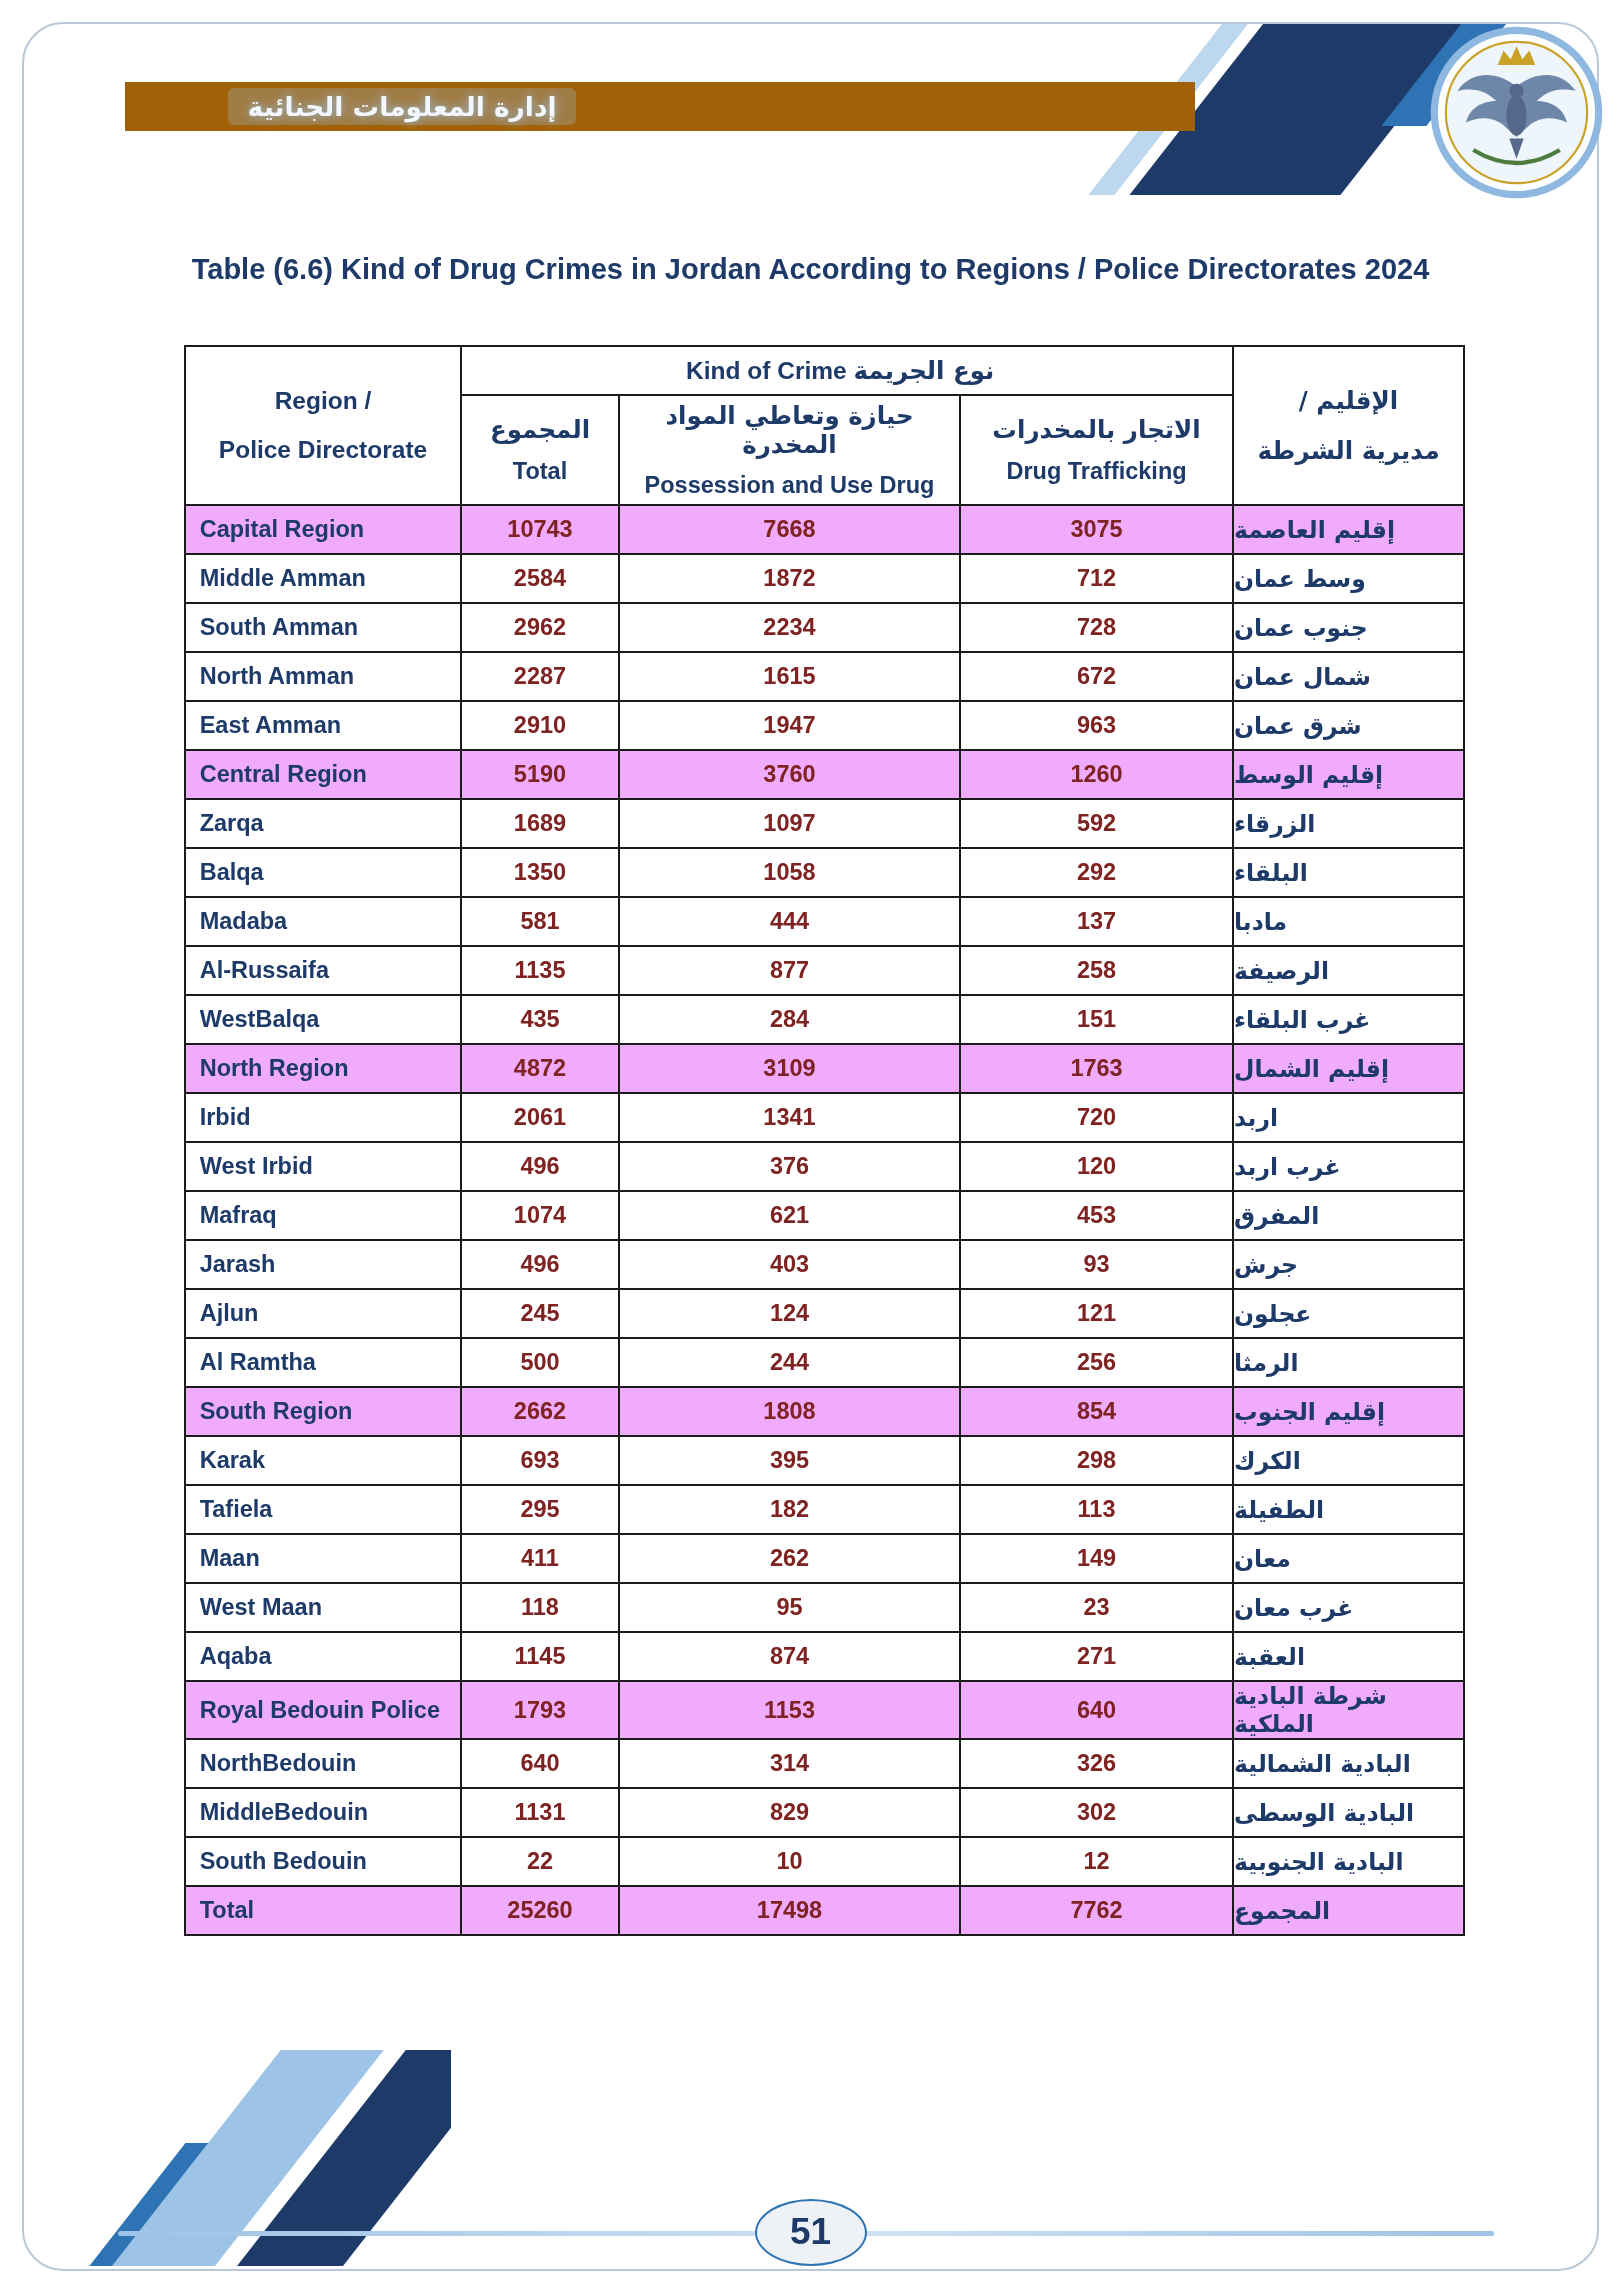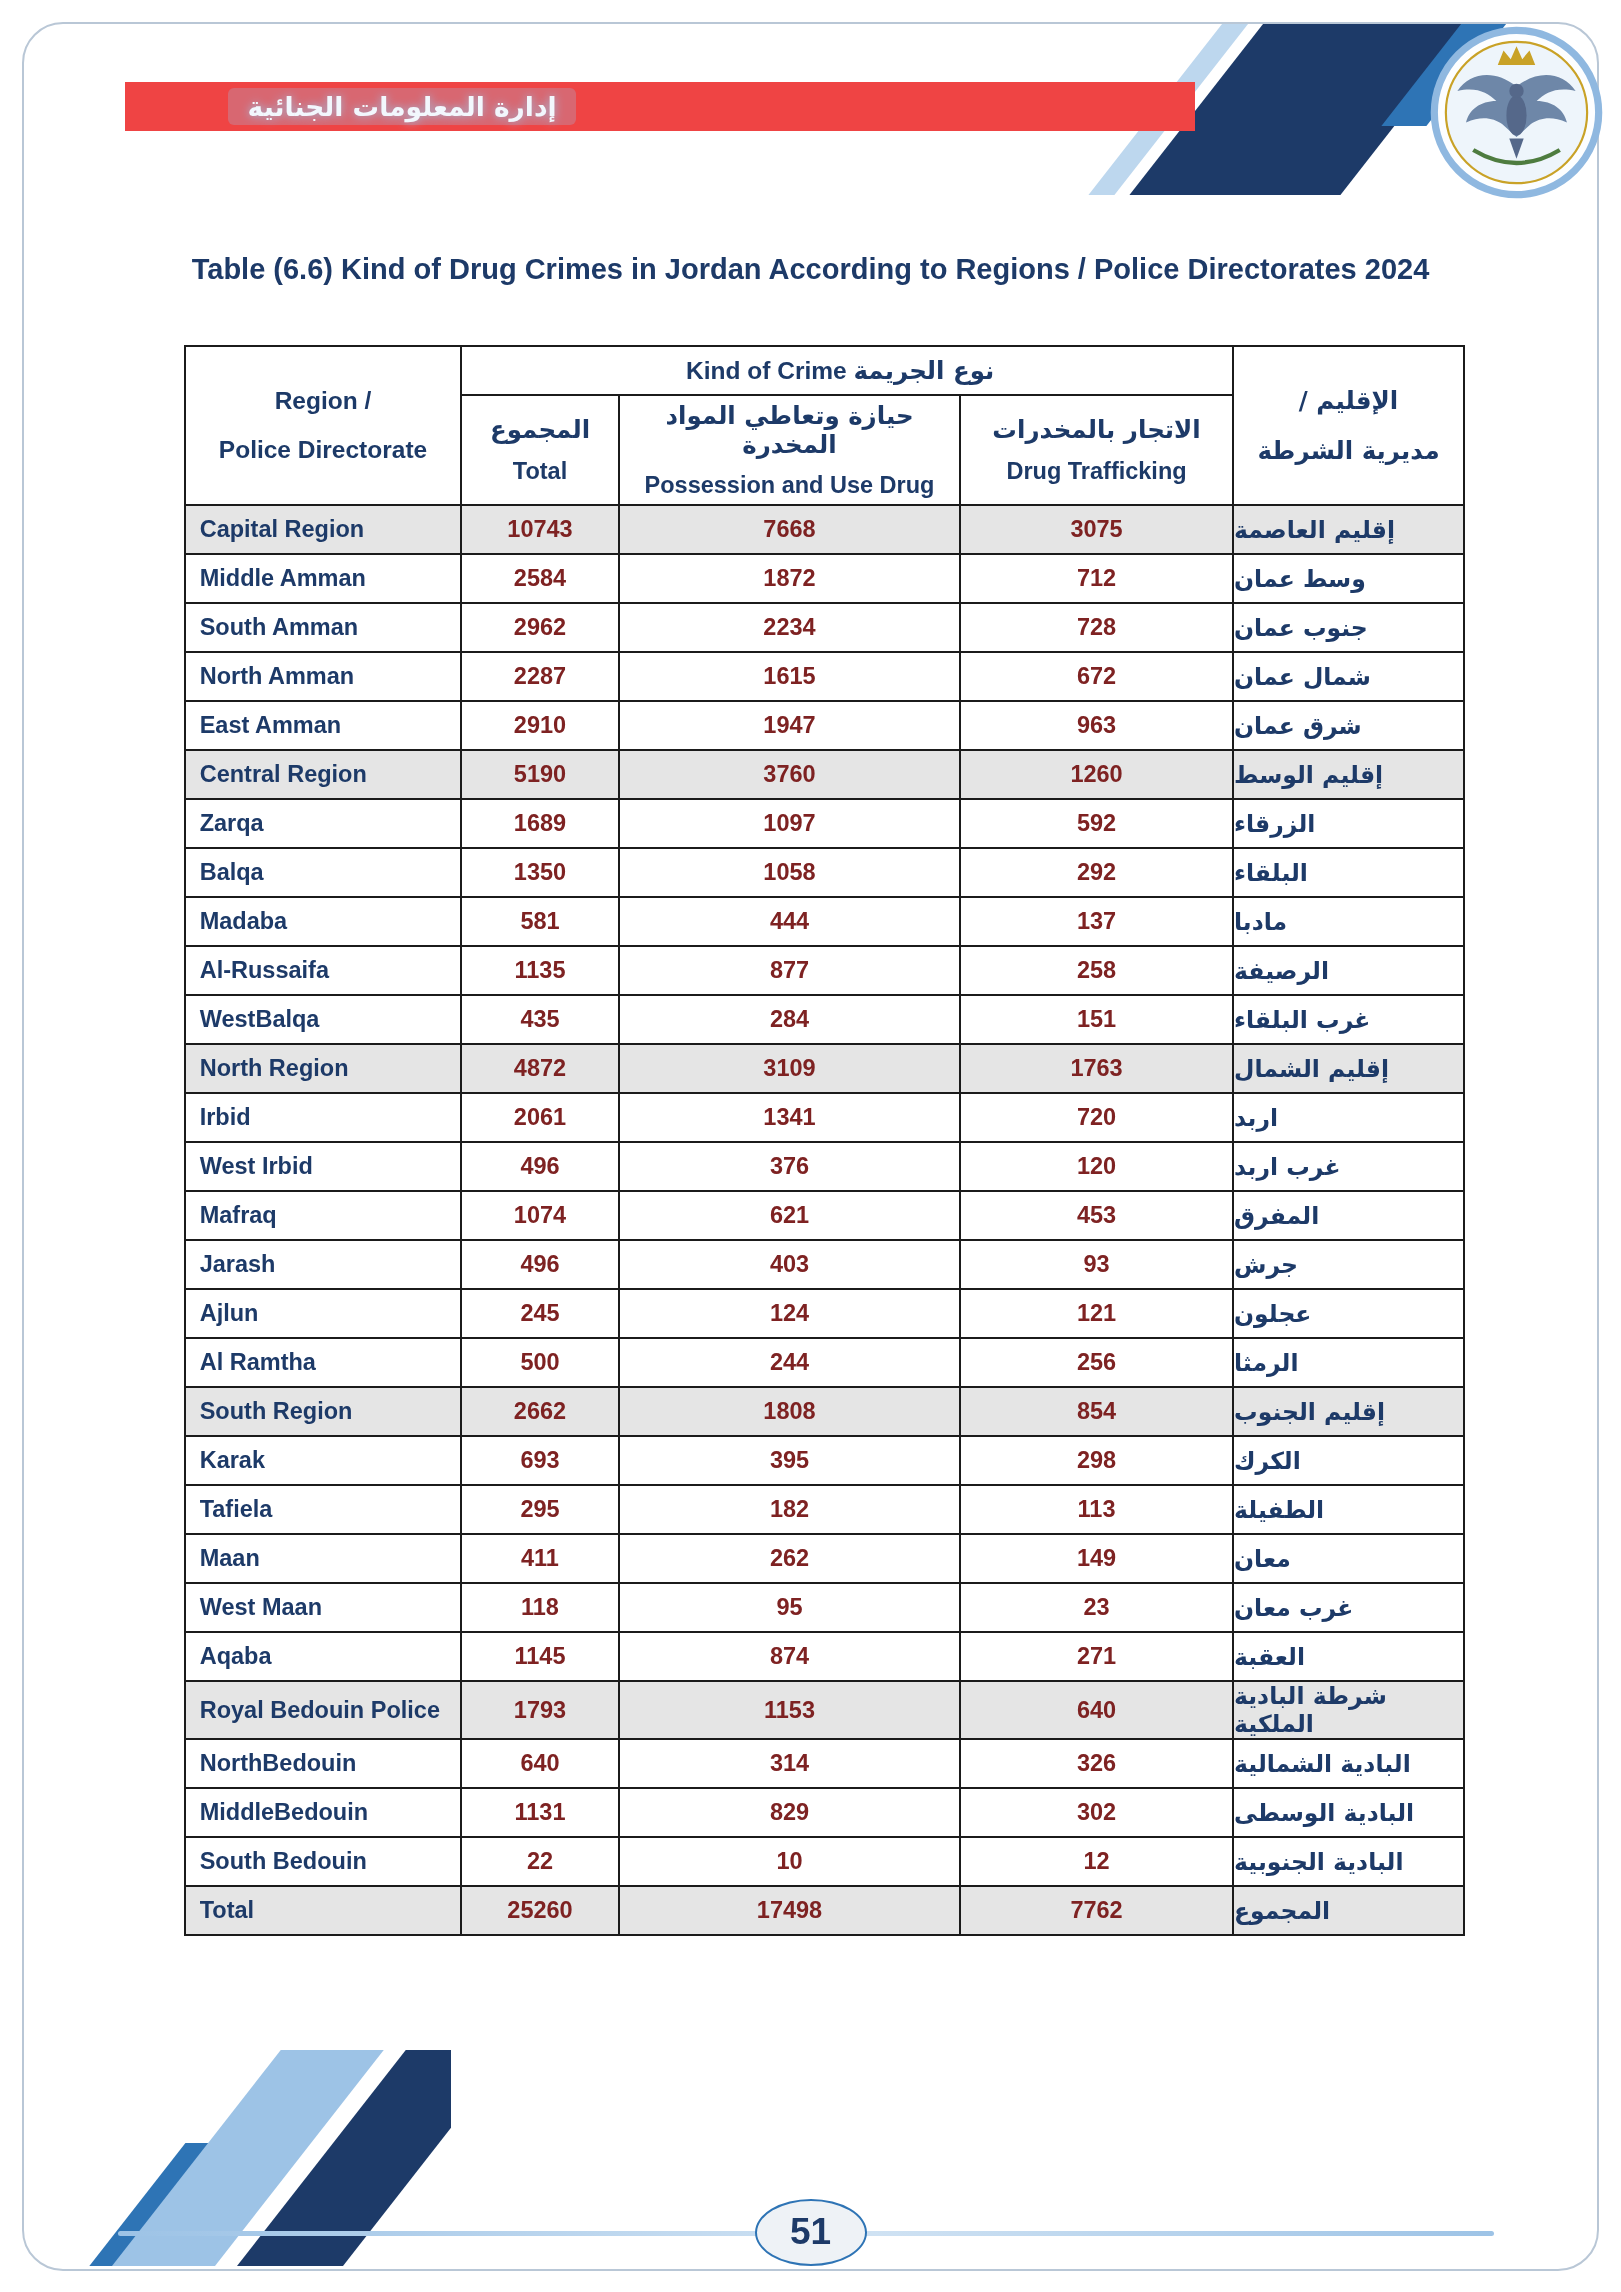--- a/index.html
+++ b/index.html
@@ -9,21 +9,21 @@
     overflow:hidden; font-family:"Liberation Sans","DejaVu Sans",sans-serif;
   }
   .frame {
     position:absolute; inset:21.6px; border:2px solid #b9c7d6;
     border-radius:41px; pointer-events:none; z-index:1;
   }
 
   
   .banner {
     position:absolute; left:125px; top:82px; width:1070px; height:49px;
-    background:#ef4444; display:flex; align-items:center; padding-left:103px; z-index:3;
+    background:#a16207; display:flex; align-items:center; padding-left:103px; z-index:3;
   }
   .banner-text {
     color:#f2f7fd; font-size:26.5px; font-weight:bold;
     font-family:"DejaVu Sans",sans-serif;
     background:rgba(157,195,230,0.28); padding:2.9px 19.6px; border-radius:5.9px;
     text-shadow:0 0 9.8px #9dc3e6;
   }
 
   
   .deco-tr {
@@ -62,21 +62,21 @@
   .h-region .ar { font-family:"DejaVu Sans",sans-serif; }
   .h-sub { height:110px; text-align:center; font-weight:bold; }
   .h-sub .ar { font-size:24.5px; font-family:"DejaVu Sans",sans-serif; }
   .h-sub .en { font-size:23.5px; margin-top:13.7px; }
 
   tbody td { height:49px; font-weight:bold; font-size:23.5px; }
   td.c-en  { text-align:left;  padding-left:13.7px;  color:#1d3a68; }
   td.c-num { text-align:center; color:#7e2222; }
   td.c-ar  { text-align:left; padding-right:15.7px; color:#1d3a68;
              font-family:"DejaVu Sans",sans-serif; direction:rtl; }
-  tr.group td { background:#e5e5e5; }
+  tr.group td { background:#f0abfc; }
 
   
   .deco-bl {
     position:absolute; left:69px; bottom:27.4px; width:382px; height:240px;
     overflow:hidden; z-index:2;
   }
   .deco-bl .band { position:absolute; bottom:-24.5px; transform:skewX(-38deg); }
   .deco-bl .b-light { left:118px; width:103px; height:240px; background:#9dc3e6; }
   .deco-bl .b-navy  { left:243px; width:106px; height:240px; background:#1d3a68; }
   .deco-bl .b-mid   { left:59px;  width:41px;  height:147px; background:#2e74b5; }

